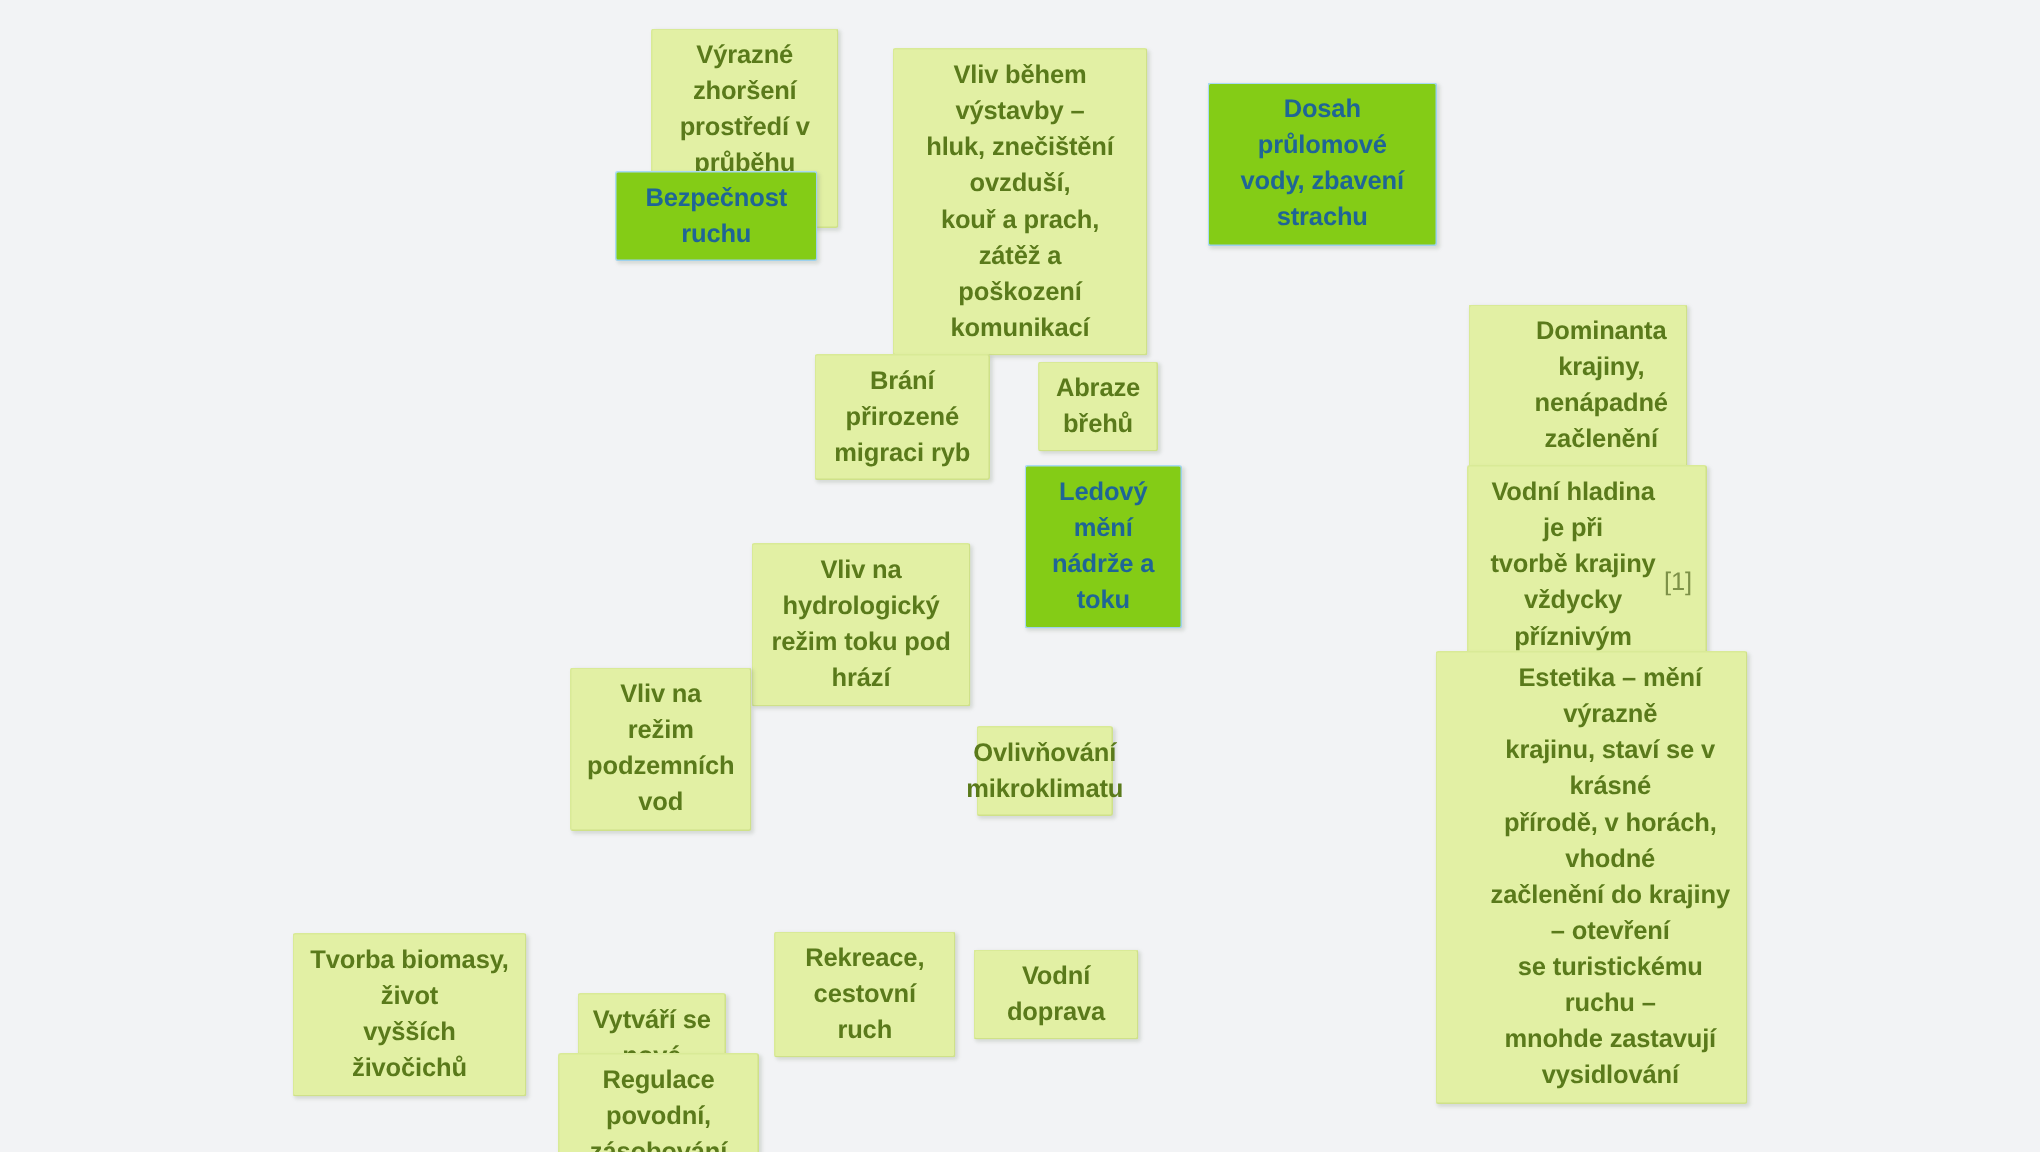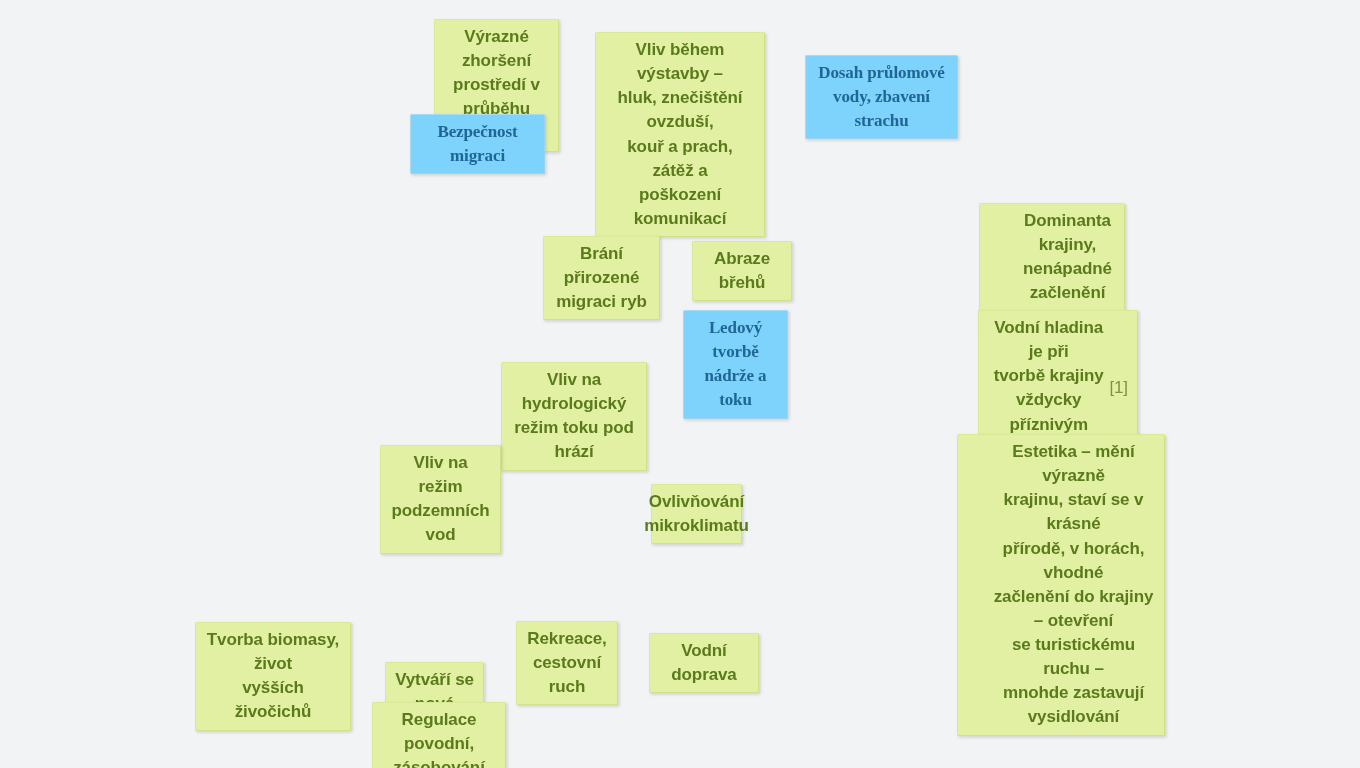--- a/index.html
+++ b/index.html
@@ -36,71 +36,70 @@
     box-shadow: 1.5px 1.5px 2.5px rgba(120,130,110,0.22);
   }
   .node.green {
     background: #e2f0a4;
     color: #5a7a1b;
     border: 1px solid #d9ea97;
     border-right-color: #cfe189;
     border-bottom-color: #cfe189;
   }
   .node.blue {
-    background: #7dd3fc;
+    background: #84cc16;
     color: #1f6596;
     border: 1px solid #a9daf4;
     border-right-color: #9dd1ee;
     border-bottom-color: #9dd1ee;
-    font-family: Liberation Serif, serif;
   }
   .node .cite {
     font-weight: normal;
     color: #7d9148;
   }
 </style>
 </head>
 <body>
 
 <div id="canvas" style="width: 1360px; height: 768px; background: rgb(242, 243, 245);">
     <div class="node green" style="left: 434px; top: 19px; width: 125px; min-height: 63px;"><span>Výrazné zhoršení
 prostředí v
 průběhu stavby</span></div>
     <div class="node green" style="left: 595px; top: 32px; width: 170px; min-height: 85px;"><span>Vliv během výstavby –
 hluk, znečištění ovzduší,
 kouř a prach, zátěž a
 poškození komunikací</span></div>
     <div class="node blue" style="left: 805px; top: 55px; width: 153px; min-height: 46px;"><span>Dosah průlomové
 vody, zbavení strachu</span></div>
-    <div class="node blue" style="left: 410px; top: 114px; width: 135px; min-height: 31px;"><span>Bezpečnost migraci</span></div>
+    <div class="node blue" style="left: 410px; top: 114px; width: 135px; min-height: 31px;"><span>Bezpečnost ruchu</span></div>
     <div class="node green" style="left: 979px; top: 203px; width: 146px; min-height: 63px; padding-left: 40px;"><span>Dominanta krajiny,
 nenápadné
 začlenění do krajiny</span></div>
     <div class="node green" style="left: 543px; top: 236px; width: 117px; min-height: 46px;"><span>Brání přirozené
 migraci ryb</span></div>
-    <div class="node green" style="left: 692px; top: 241px; width: 100px; min-height: 31px; justify-content: flex-end;"><span>Abraze břehů</span></div>
+    <div class="node green" style="left: 692px; top: 241px; width: 80px; min-height: 31px; justify-content: flex-end;"><span>Abraze břehů</span></div>
     <div class="node green" style="left: 978px; top: 310px; width: 160px; min-height: 63px;"><span>Vodní hladina je při
 tvorbě krajiny vždycky
 příznivým prvkem. </span><span class="cite">[1]</span></div>
-    <div class="node blue" style="left: 683px; top: 310px; width: 105px; min-height: 46px;"><span>Ledový tvorbě
+    <div class="node blue" style="left: 683px; top: 310px; width: 105px; min-height: 46px;"><span>Ledový mění
 nádrže a toku</span></div>
     <div class="node green" style="left: 501px; top: 362px; width: 146px; min-height: 46px;"><span>Vliv na hydrologický
 režim toku pod hrází</span></div>
     <div class="node green" style="left: 380px; top: 445px; width: 121px; min-height: 46px;"><span>Vliv na režim
 podzemních vod</span></div>
     <div class="node green" style="left: 957px; top: 434px; width: 208px; min-height: 120px; padding-left: 34px;"><span>Estetika – mění výrazně
 krajinu, staví se v krásné
 přírodě, v horách, vhodné
 začlenění do krajiny – otevření
 se turistickému ruchu –
 mnohde zastavují vysidlování</span></div>
     <div class="node green" style="left: 651px; top: 484px; width: 91px; min-height: 46px;"><span>Ovlivňování
 mikroklimatu</span></div>
     <div class="node green" style="left: 195px; top: 622px; width: 156px; min-height: 46px;"><span>Tvorba biomasy, život
 vyšších živočichů</span></div>
     <div class="node green" style="left: 385px; top: 621px; width: 99px; min-height: 46px; margin-top: 41px;"><span>Vytváří se
 nové biotopy</span></div>
-    <div class="node green" style="left: 516px; top: 621px; width: 102px; min-height: 46px;"><span>Rekreace,
+    <div class="node green" style="left: 516px; top: 621px; width: 121px; min-height: 46px;"><span>Rekreace,
 cestovní ruch</span></div>
     <div class="node green" style="left: 649px; top: 633px; width: 110px; min-height: 31px; justify-content: flex-end;"><span>Vodní doprava</span></div>
     <div class="node green" style="left: 372px; top: 702px; width: 134px; min-height: 46px;"><span>Regulace povodní,
 zásobování vodou</span></div>
   </div>
 
 </body></html>

